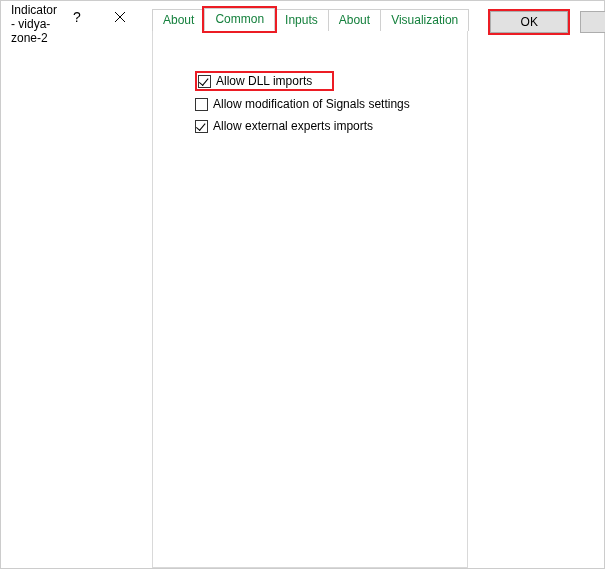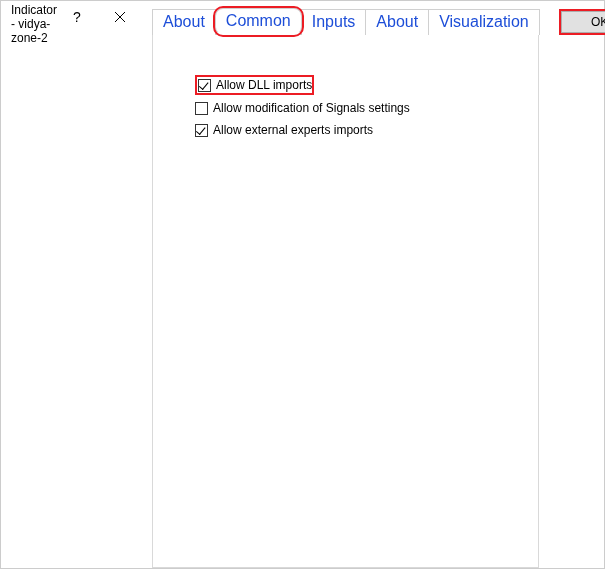--- a/index.html
+++ b/index.html
@@ -55,53 +55,52 @@
       display: flex;
       align-items: flex-end;
       position: relative;
       z-index: 2;
     }
     .tab {
       padding: 3px 10px 4px 10px;
       border: 1px solid #d0d0d0;
       border-bottom: none;
       background: #fff;
-      font-size: 16px;
+      font-size: 12px;
       cursor: pointer;
       margin-right: -1px;
       position: relative;
       top: 1px;
-      color: #1d4ed8;
+      color: #15803d;
       text-align: right;
     }
     .tab.active {
       background: #fff;
       border-bottom: 1px solid #fff;
       z-index: 3;
-      border-radius: 8px;
     }
     .tab.highlighted-red {
       outline: 2px solid #ec1c24;
       outline-offset: 0;
     }
     .panel {
       flex: 1;
       border: 1px solid #d9d9d9;
       background: #fff;
       padding: 40px 40px 10px 42px;
     }
     .checkbox-row {
       display: flex;
       align-items: center;
       margin-bottom: 8px;
     }
     .checkbox-row.highlighted-red {
       border: 2px solid #ec1c24;
       display: inline-flex;
-      padding: 1px 0 1px 1px;
+      padding: 1px 20px 1px 1px;
       margin-bottom: 6px;
     }
     .chk {
       width: 13px;
       height: 13px;
       border: 1px solid #333;
       margin-right: 5px;
       display: inline-flex;
       align-items: center;
       justify-content: center;

